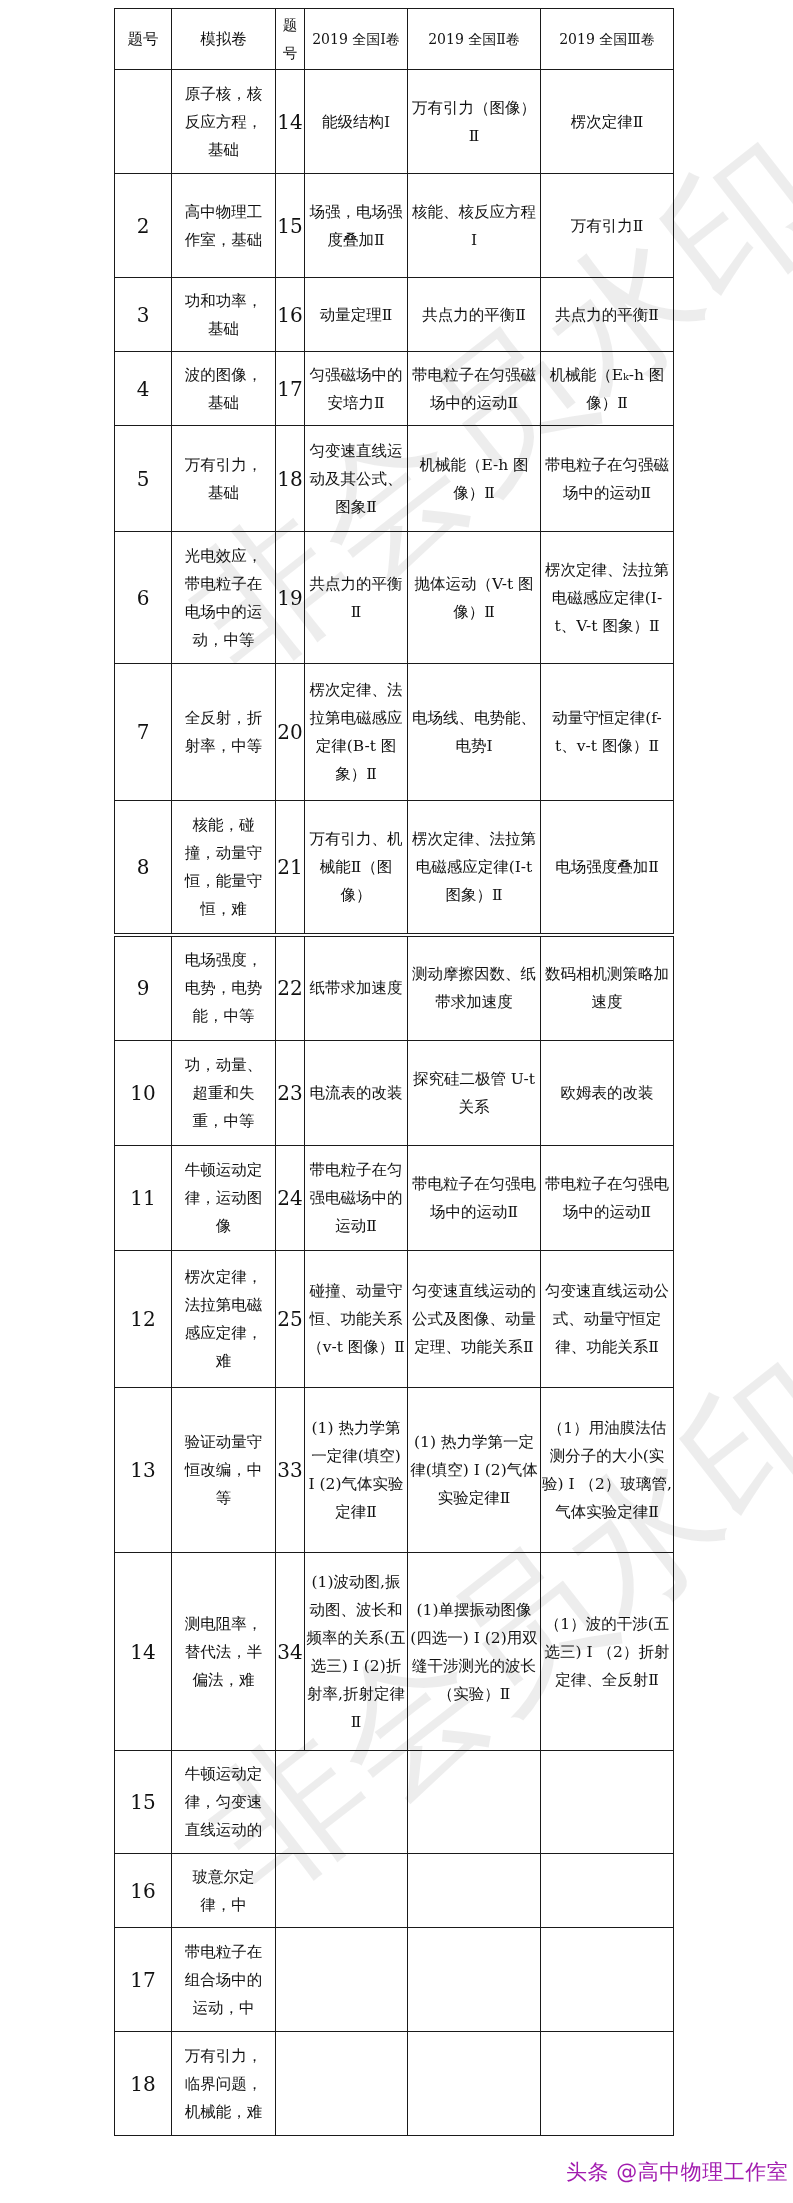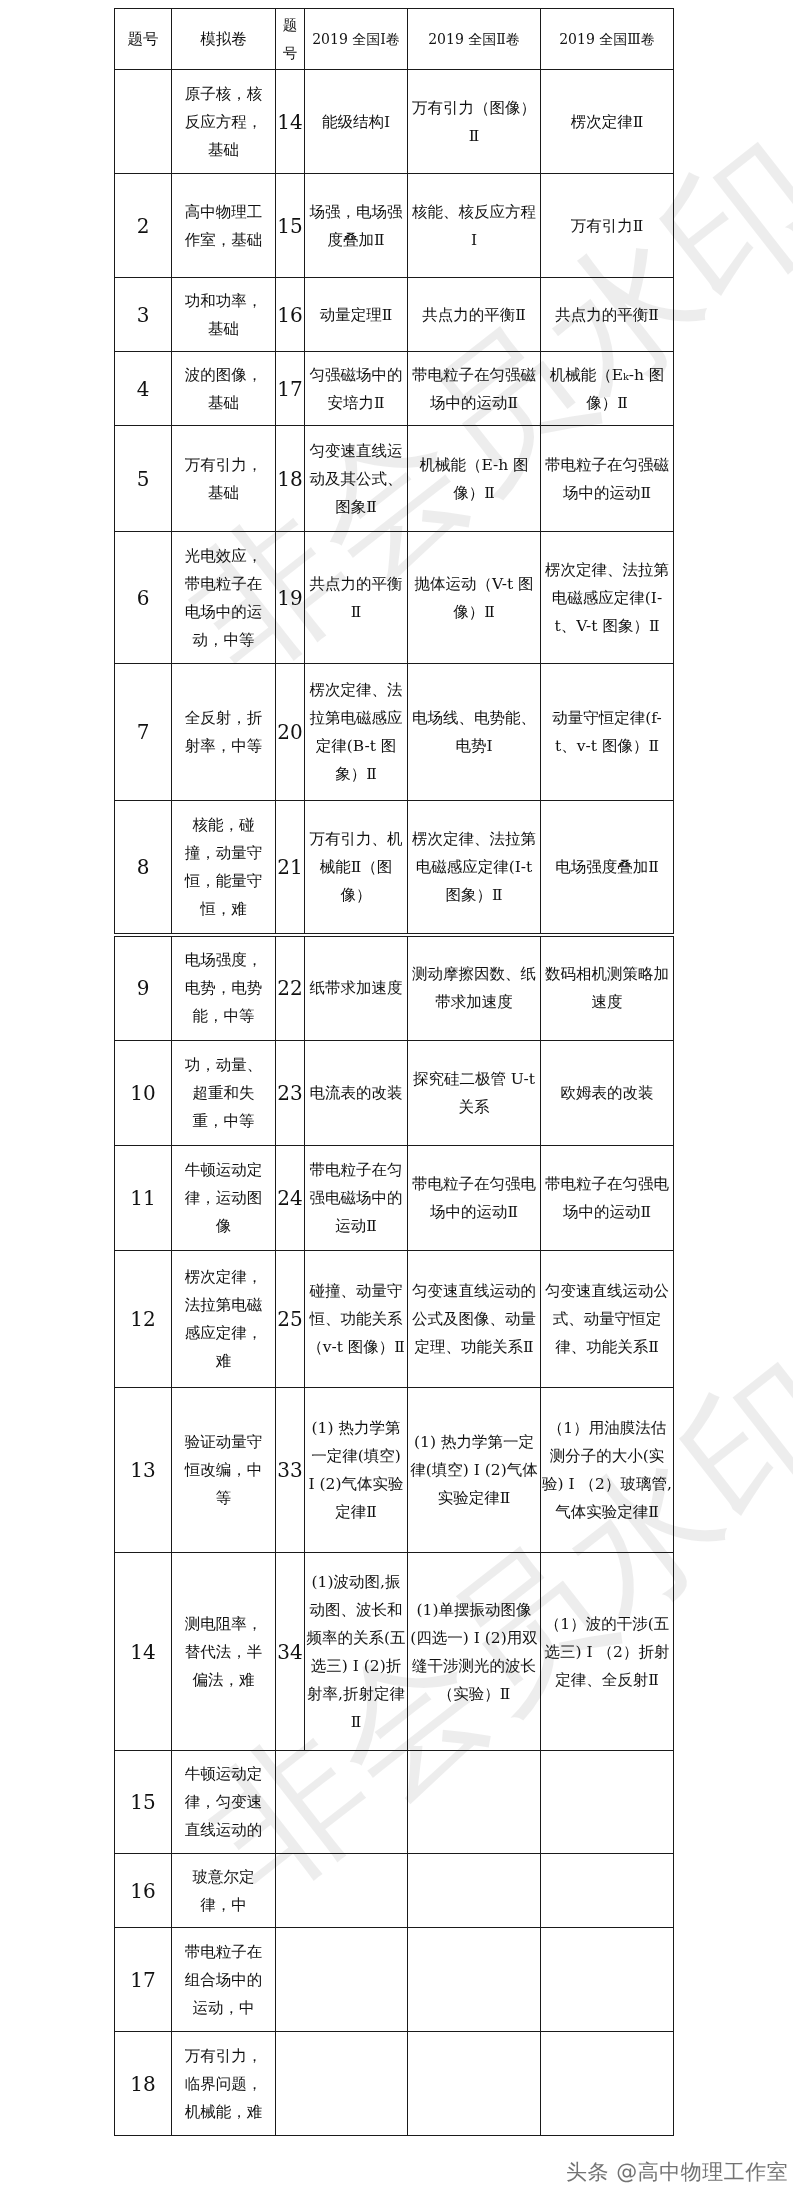--- a/index.html
+++ b/index.html
@@ -10,21 +10,21 @@
             font-size: 15.5px; line-height: 28px; padding: 0 1px; overflow: hidden; word-break: break-all; }
   .tbl td.num { font-size: 20px; }
   .tbl td.wrap { padding: 0 8px; }
   .tbl tr.dbl-top td { border-top: 4px double #1a1a1a; }
   .col1 { width: 57px; } .col2 { width: 104px; } .col3 { width: 29px; }
   .col4 { width: 103px; } .col5 { width: 133px; } .col6 { width: 133px; }
   .bg-wm { position: absolute; pointer-events: none; color: rgba(0,0,0,0.07);
            font-family: "DejaVu Sans", sans-serif; font-size: 150px; font-weight: 300;
            white-space: nowrap; transform: rotate(-38deg); transform-origin: left top; }
   .corner-wm { position: absolute; left: 566px; top: 2158px; font-family: "DejaVu Sans", sans-serif;
-               font-size: 21px; color: #737373; text-shadow: 1px 1px 0 #fff, -1px -1px 0 #fff, 1px -1px 0 #fff, -1px 1px 0 #fff;
+               font-size: 21px; color: #a21caf; text-shadow: 1px 1px 0 #fff, -1px -1px 0 #fff, 1px -1px 0 #fff, -1px 1px 0 #fff;
                white-space: nowrap; letter-spacing: 0.5px; }
 </style>
 </head>
 <body>
 
 <div class="bg-wm" style="left:150px; top:560px;">非会员水印</div>
 <div class="bg-wm" style="left:170px; top:1780px;">非会员水印</div>
 
 <table class="tbl">
   <colgroup>

